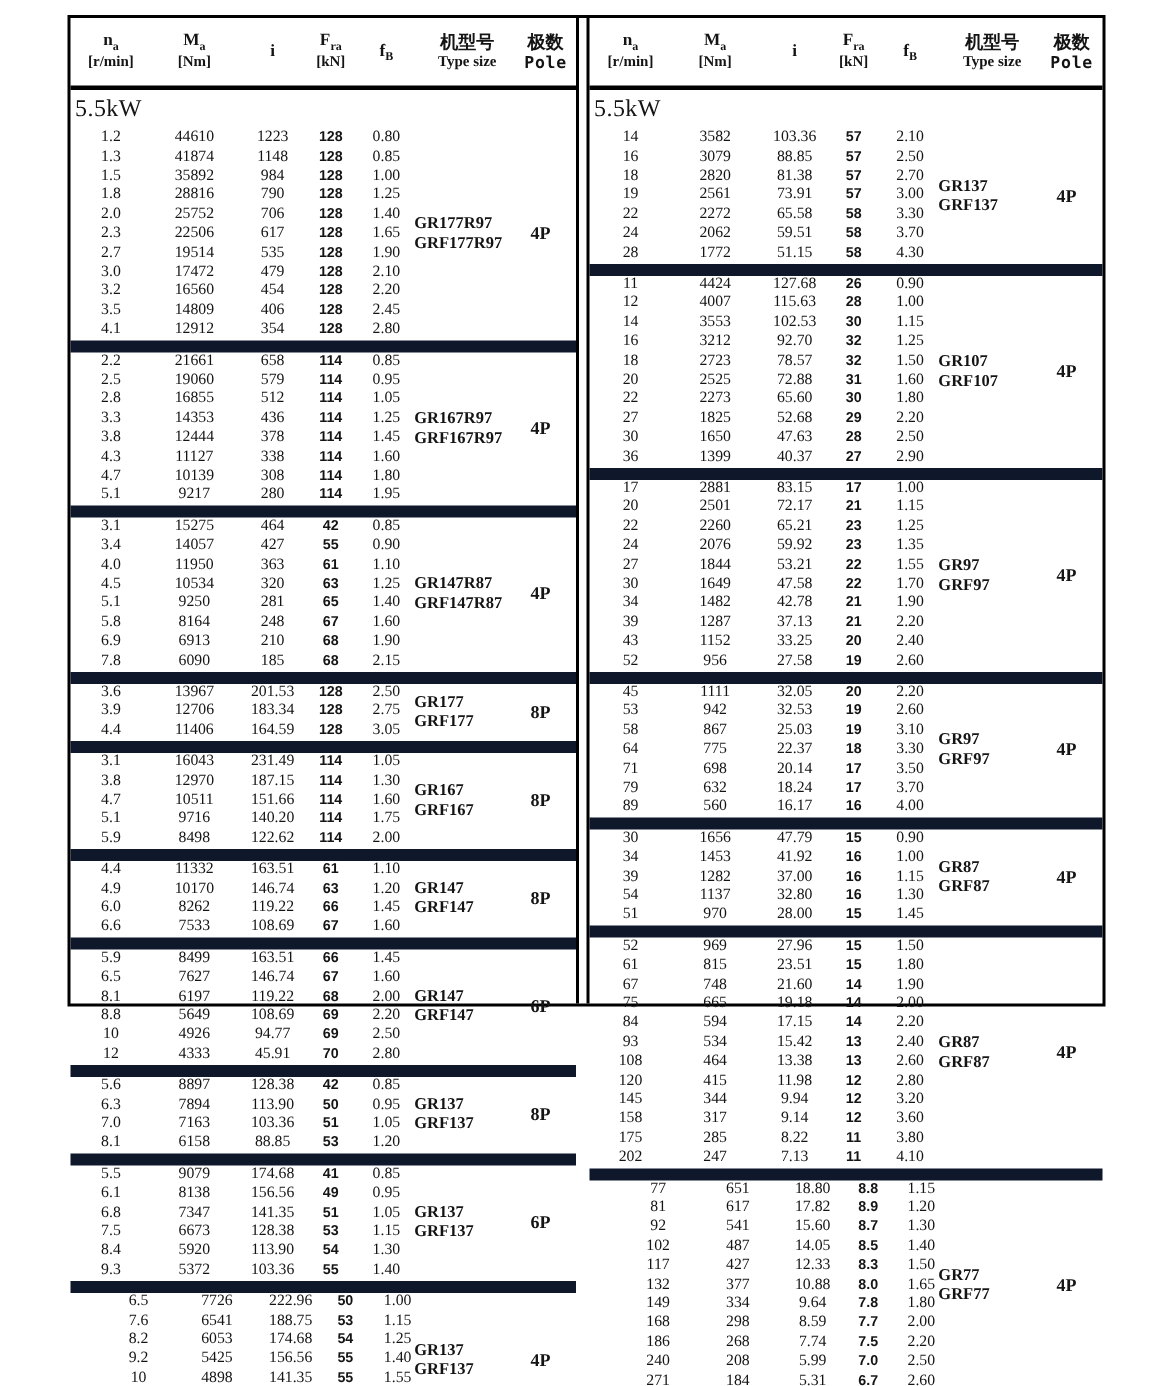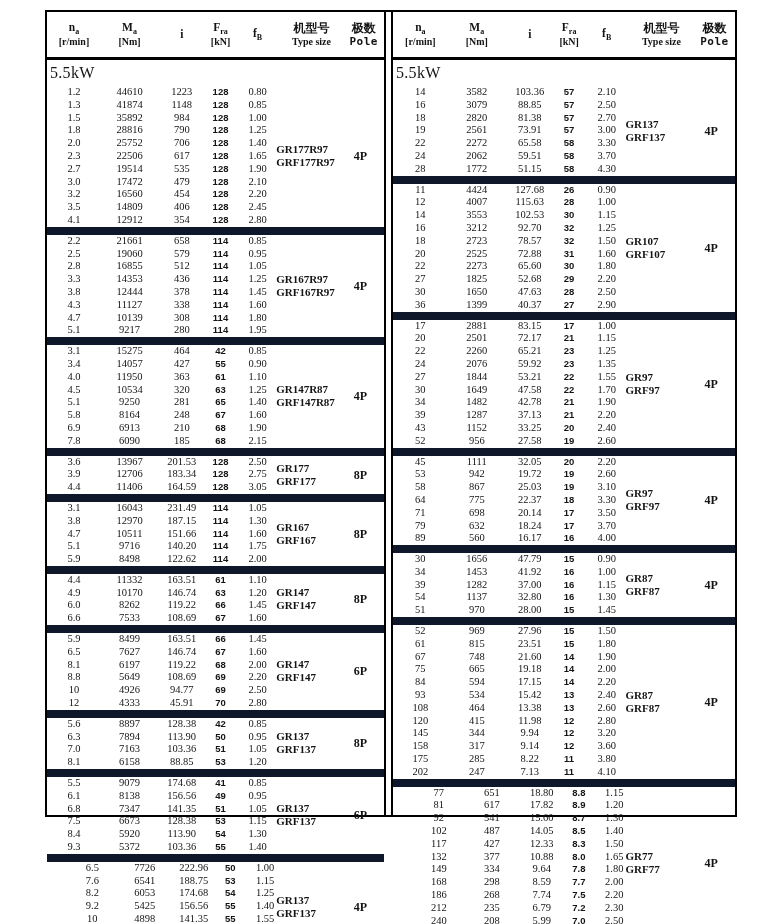--- a/index.html
+++ b/index.html
@@ -1,21 +1,21 @@
 <!DOCTYPE html>
 <html><head>
 <meta charset="utf-8">
 <style>
   html,body{margin:0;padding:0;}
   body{
     width:780px;height:924px;position:relative;background:#ffffff;
     font-family:"Liberation Serif",serif;color:#141414;overflow:hidden;
   }
   .sheet{
-    position:absolute;left:45px;top:10px;width:692px;height:807px;
+    position:absolute;left:45px;top:10px;width:692px;height:661px;
     border:2px solid #000;display:flex;background:#fff;box-sizing:border-box;align-items:center;
   }
   .half{height:100%;box-sizing:border-box;position:relative;}
   .half-left{width:339px;border-right:2px solid #000;}
   .mid-gap{width:5px;}
   .half-right{flex:1;border-left:2px solid #000;}
 
   .thead{
     height:48px;border-bottom:3px solid #000;box-sizing:border-box;
     display:grid;grid-template-columns:16% 17% 14% 9% 13% 19% 12%;
@@ -840,21 +840,21 @@
           <div class="row">
             <div class="cell">45</div>
             <div class="cell">1111</div>
             <div class="cell">32.05</div>
             <div class="cell cell-fra">20</div>
             <div class="cell">2.20</div>
           </div>
           <div class="row">
             <div class="cell">53</div>
             <div class="cell">942</div>
-            <div class="cell">19.72</div>
+            <div class="cell">32.53</div>
             <div class="cell cell-fra">19</div>
             <div class="cell">2.60</div>
           </div>
           <div class="row">
             <div class="cell">58</div>
             <div class="cell">867</div>
             <div class="cell">25.03</div>
             <div class="cell cell-fra">19</div>
             <div class="cell">3.10</div>
           </div>
@@ -1083,27 +1083,20 @@
             <div class="cell">2.00</div>
           </div>
           <div class="row">
             <div class="cell">186</div>
             <div class="cell">268</div>
             <div class="cell">7.74</div>
             <div class="cell cell-fra">7.5</div>
             <div class="cell">2.20</div>
           </div>
           <div class="row">
-            <div class="cell">212</div>
-            <div class="cell">235</div>
-            <div class="cell">6.79</div>
-            <div class="cell cell-fra">7.2</div>
-            <div class="cell">2.30</div>
-          </div>
-          <div class="row">
             <div class="cell">240</div>
             <div class="cell">208</div>
             <div class="cell">5.99</div>
             <div class="cell cell-fra">7.0</div>
             <div class="cell">2.50</div>
           </div>
           <div class="row">
             <div class="cell">271</div>
             <div class="cell">184</div>
             <div class="cell">5.31</div>

